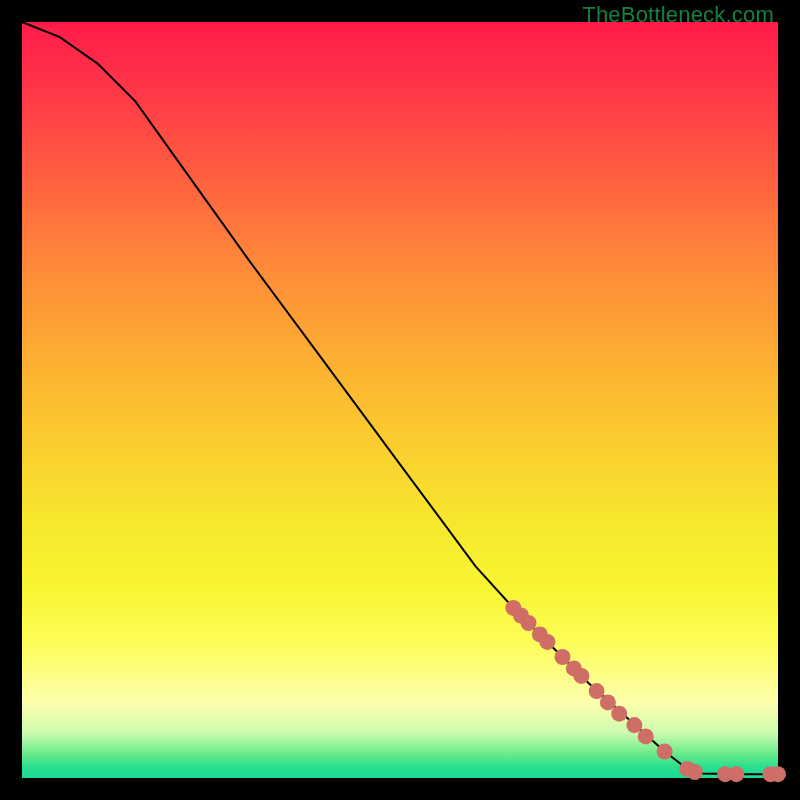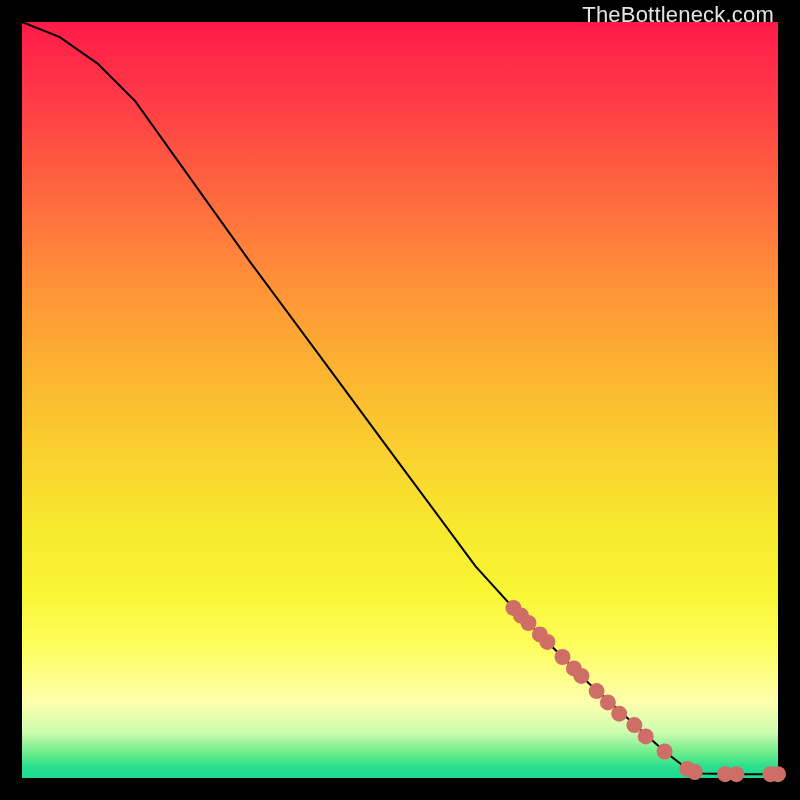--- a/index.html
+++ b/index.html
@@ -40,21 +40,21 @@
       #2bdf8f 98.5%,
       #1bd994 100%
     );
   }
   .watermark {
     position: absolute;
     top: 2px;
     right: 26px;
     font-size: 22px;
     font-weight: 500;
-    color: #e5e5e5;
+    color: #15803d;
     letter-spacing: 0.2px;
     pointer-events: none;
   }
   svg.curve {
     position: absolute;
     left: 0;
     top: 0;
     width: 756px;
     height: 756px;
     overflow: visible;

